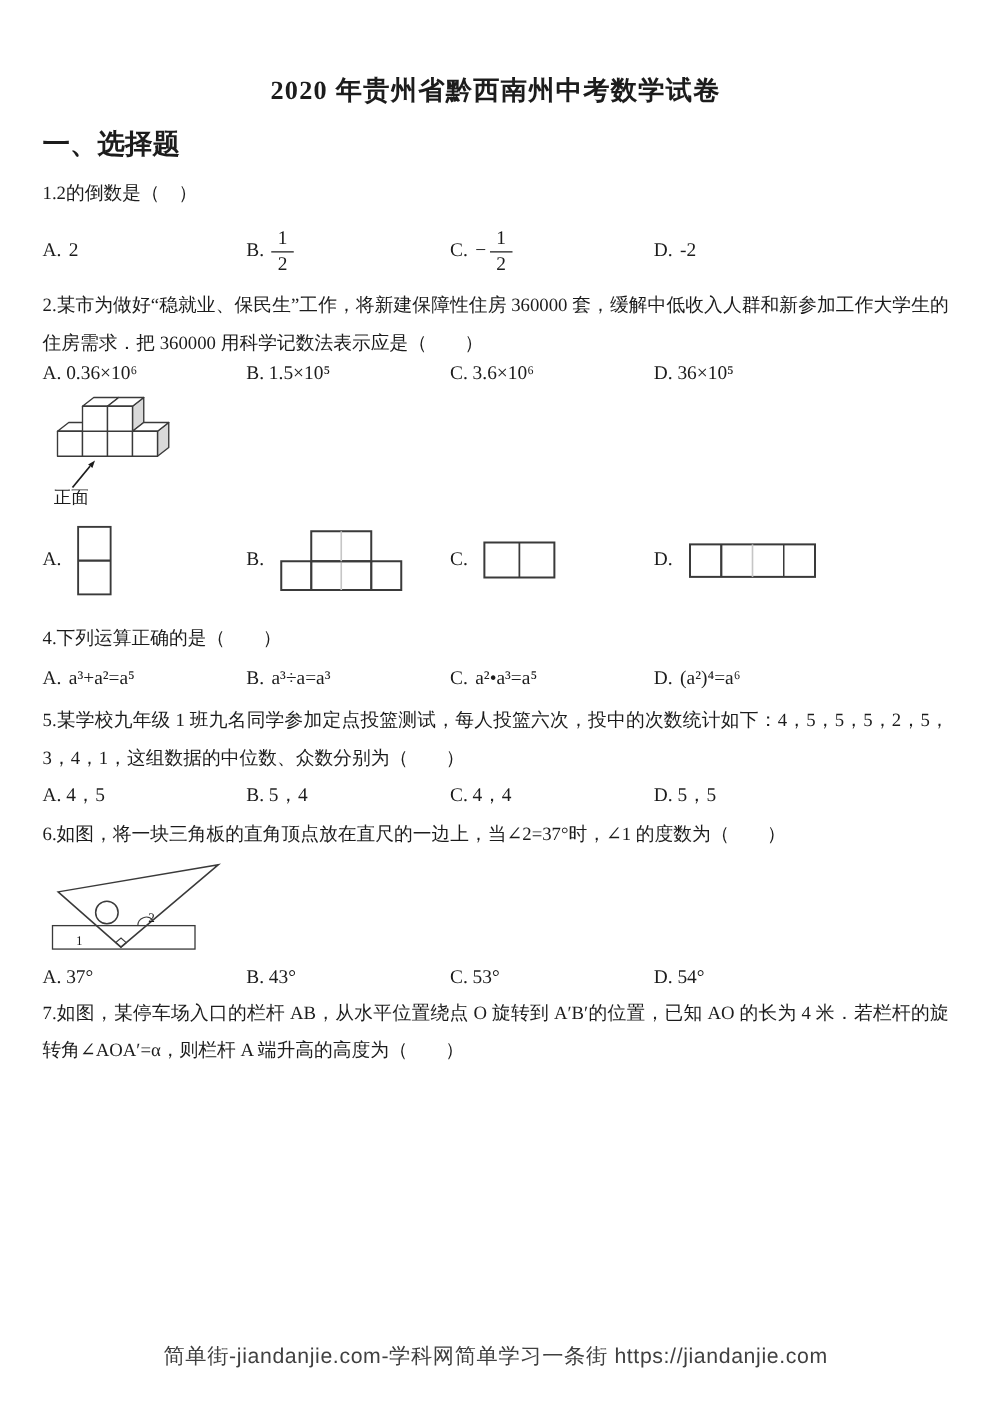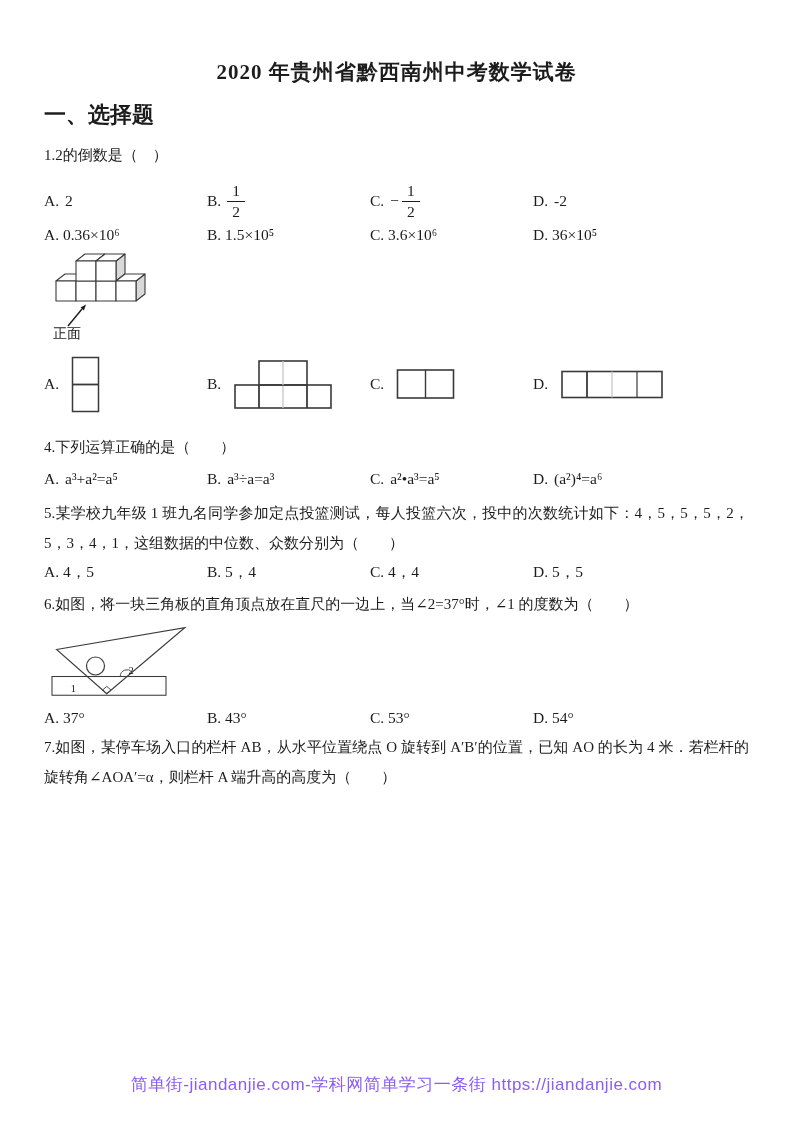--- a/index.html
+++ b/index.html
@@ -1,21 +1,21 @@
 <!DOCTYPE html>
 <html><head>
 <meta charset="utf-8">
 <style>
   html,body{margin:0;padding:0;background:#fff;}
   .page{
     width:793px;height:1122px;background:#ffffff;position:relative;
     font-family:"Liberation Serif","DejaVu Serif",serif;color:#1c1c1c;
     overflow:hidden;
   }
-  .content{padding:0 44px;}
+  .content{padding:0 34px;}
   .title{
     margin:56px 0 0 0;text-align:center;font-size:21px;font-weight:bold;
     line-height:32px;letter-spacing:1px;
   }
   .section-heading{margin-top:14px;font-size:22px;font-weight:bold;line-height:26px;}
   .stem{margin:0;font-size:15px;line-height:30px;text-align:justify;} .mt4{margin-top:4px;} .mt5{margin-top:5px;}
   .mt6{margin-top:6px;} .mt8{margin-top:8px;} .mt10{margin-top:10px;}
   .mt12{margin-top:12px;} .mt14{margin-top:14px;} .mt18{margin-top:18px;}
   .opts{
     display:grid;grid-template-columns:163px 163px 163px 1fr;
@@ -37,21 +37,21 @@
     display:grid;grid-template-columns:163px 163px 163px 1fr;
     align-items:center;font-size:15.5px;min-height:60px;
   }
   .shape-opt{display:flex;align-items:center;}
   .shape-opt .lbl{margin-right:12px;}
   svg{overflow:visible;}
   .svg-label{font-family:"Liberation Serif","DejaVu Serif",serif;fill:#1c1c1c;}
   .footer{
     position:absolute;left:0;bottom:26px;width:100%;text-align:center;
     font-family:"Liberation Sans","DejaVu Sans",sans-serif;
-    font-size:17px;color:#8b5cf6;letter-spacing:0.5px;
+    font-size:17px;color:#404040;letter-spacing:0.5px;
   }
 </style>
 </head>
 <body>
 
 <div class="page">
   <div class="content">
 
     <h1 class="title">2020 年贵州省黔西南州中考数学试卷</h1>
 
@@ -77,20 +77,21 @@
           <span class="num">1</span>
           <span class="den">2</span>
         </span>
       </div>
       <div class="opt">
         <span class="lbl">D.</span>
         <span class="val">-2</span>
       </div>
     </div>
 
+    <p class="stem mt4">2.某市为做好“稳就业、保民生”工作，将新建保障性住房 360000 套，缓解中低收入人群和新参加工作大学生的住房需求．把 360000 用科学记数法表示应是（　　）</p>
     <div class="opts">
       <div class="opt">
           <span class="val">A. 0.36×10⁶</span>
         </div>
       <div class="opt">
           <span class="val">B. 1.5×10⁵</span>
         </div>
       <div class="opt">
           <span class="val">C. 3.6×10⁶</span>
         </div>

